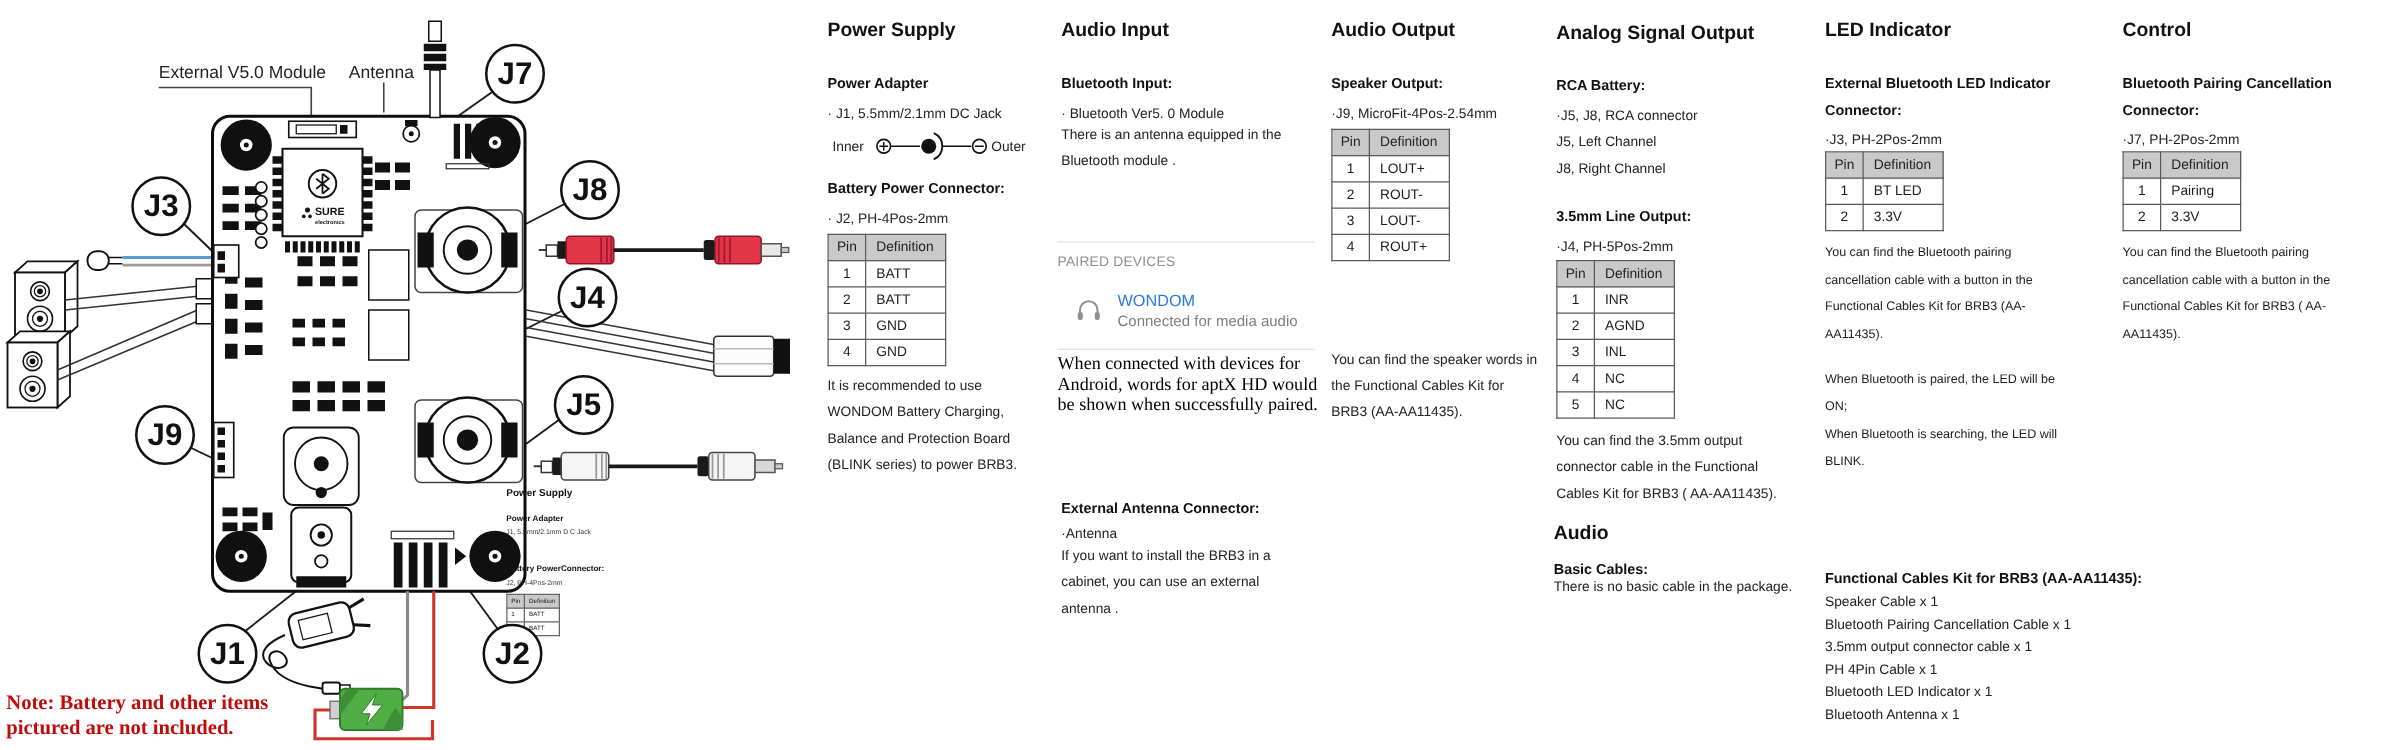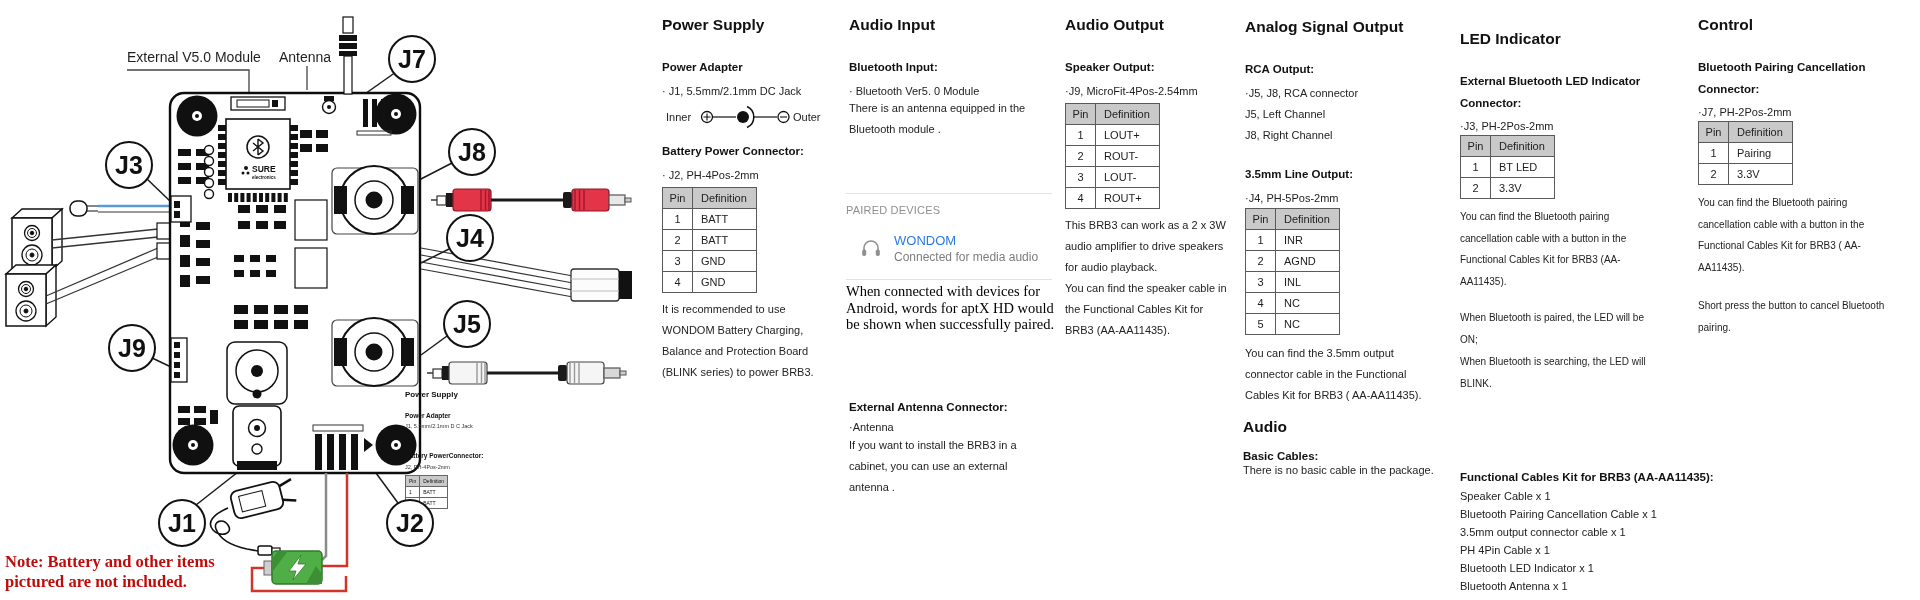--- a/index.html
+++ b/index.html
@@ -481,27 +481,26 @@
       <tr>
             <td class="c-pin">3</td>
             <td class="c-def">LOUT-</td>
           </tr>
       <tr>
             <td class="c-pin">4</td>
             <td class="c-def">ROUT+</td>
           </tr>
     </tbody>
       </table>
-    <div class="abs p" style="left:0;top:215px;width:168px">This BRB3 can work as a 2 x 3W audio amplifier to drive speakers for audio playback.</div>
-    <div class="abs p" style="left:0;top:278px;width:168px">You can find the speaker cable in the Functional Cables Kit for BRB3 (AA-AA11435).</div>
+    <div class="abs p" style="left:0;top:278px;width:168px">You can find the speaker words in the Functional Cables Kit for BRB3 (AA-AA11435).</div>
   </div>
 
   <div class="abs" style="left:1245px;top:2px;width:185px;height:600px">
     <div class="abs h1" style="left:0;top:16px">Analog Signal Output</div>
-    <div class="abs h2" style="left:0;top:61px">RCA Output:</div>
+    <div class="abs h2" style="left:0;top:61px">RCA Battery:</div>
     <div class="abs ln" style="left:0;top:85px">·J5, J8, RCA connector</div>
     <div class="abs ln" style="left:0;top:106px">J5, Left Channel</div>
     <div class="abs ln" style="left:0;top:127px">J8, Right Channel</div>
     <div class="abs h2" style="left:0;top:166px">3.5mm Line Output:</div>
     <div class="abs ln" style="left:0;top:190px">·J4, PH-5Pos-2mm</div>
     <table class="pin-table abs" style="left:0;top:206px">
       <tbody>
           <tr>
             <th class="c-pin">Pin</th>
             <th class="c-def">Definition</th>
@@ -527,21 +526,21 @@
             <td class="c-def">NC</td>
           </tr>
     </tbody>
       </table>
     <div class="abs p" style="left:0;top:341px;width:182px">You can find the 3.5mm output connector cable in the Functional Cables Kit for BRB3 ( AA-AA11435).</div>
     <div class="abs h1" style="left:-2px;top:416px">Audio</div>
     <div class="abs h2" style="left:-2px;top:448px">Basic Cables:</div>
     <div class="abs ln" style="left:-2px;top:462px">There is no basic cable in the package.</div>
   </div>
 
-  <div class="abs" style="left:1460px;top:14px;width:250px;height:548px">
+  <div class="abs" style="left:1460px;top:0;width:250px;height:548px">
     <div class="abs h1" style="left:0;top:16px">LED Indicator</div>
     <div class="abs h2" style="left:0;top:61px">External Bluetooth LED Indicator</div>
     <div class="abs h2" style="left:0;top:83px">Connector:</div>
     <div class="abs ln" style="left:0;top:106px">·J3, PH-2Pos-2mm</div>
     <table class="pin-table abs" style="left:0;top:121px">
       <tbody>
           <tr>
             <th class="c-pin">Pin</th>
             <th class="c-def">Definition</th>
           </tr>
@@ -583,16 +582,15 @@
             <td class="c-pin">1</td>
             <td class="c-def">Pairing</td>
           </tr>
       <tr>
             <td class="c-pin">2</td>
             <td class="c-def">3.3V</td>
           </tr>
     </tbody>
       </table>
     <div class="abs p2" style="left:0;top:192px;width:188px">You can find the Bluetooth pairing cancellation cable with a button in the Functional Cables Kit for BRB3 ( AA-AA11435).</div>
-    <div class="abs p2" style="left:0;top:295px;width:188px">Short press the button to cancel Bluetooth pairing.</div>
   </div>
 
 </div>
 
 </body></html>

